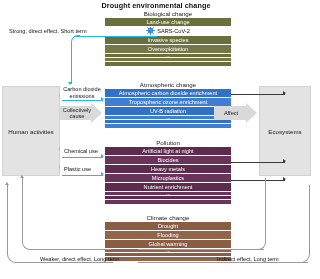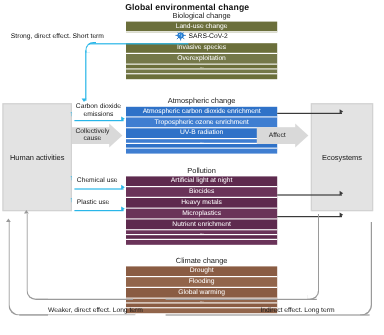--- a/index.html
+++ b/index.html
@@ -123,21 +123,21 @@
   .sars-text{font-size:5.6px;color:#111;}
   .up-tick{
     position:absolute;font-size:6px;color:#29b6e8;
   }
 </style>
 </head>
 <body>
 
 <div class="stage">
 
-  <div class="abs main-title">Global environmental change</div>
+  <div class="abs main-title">Drought environmental change</div>
 
   <div class="abs grp-title" style="left:105px;top:10px;width:126px;">Biological change</div>
   <div class="block bio" style="left:105px;top:18px;width:126px;">
     <div class="row">Land-use change</div>
     <div class="row sars-row">
       <span class="virus">
         <svg width="9" height="9" viewBox="0 0 20 20">
           <g stroke="#1b6fc4" stroke-width="1.6" stroke-linecap="round">
             <line x1="10" y1="1" x2="10" y2="19"></line>
             <line x1="1" y1="10" x2="19" y2="10"></line>

